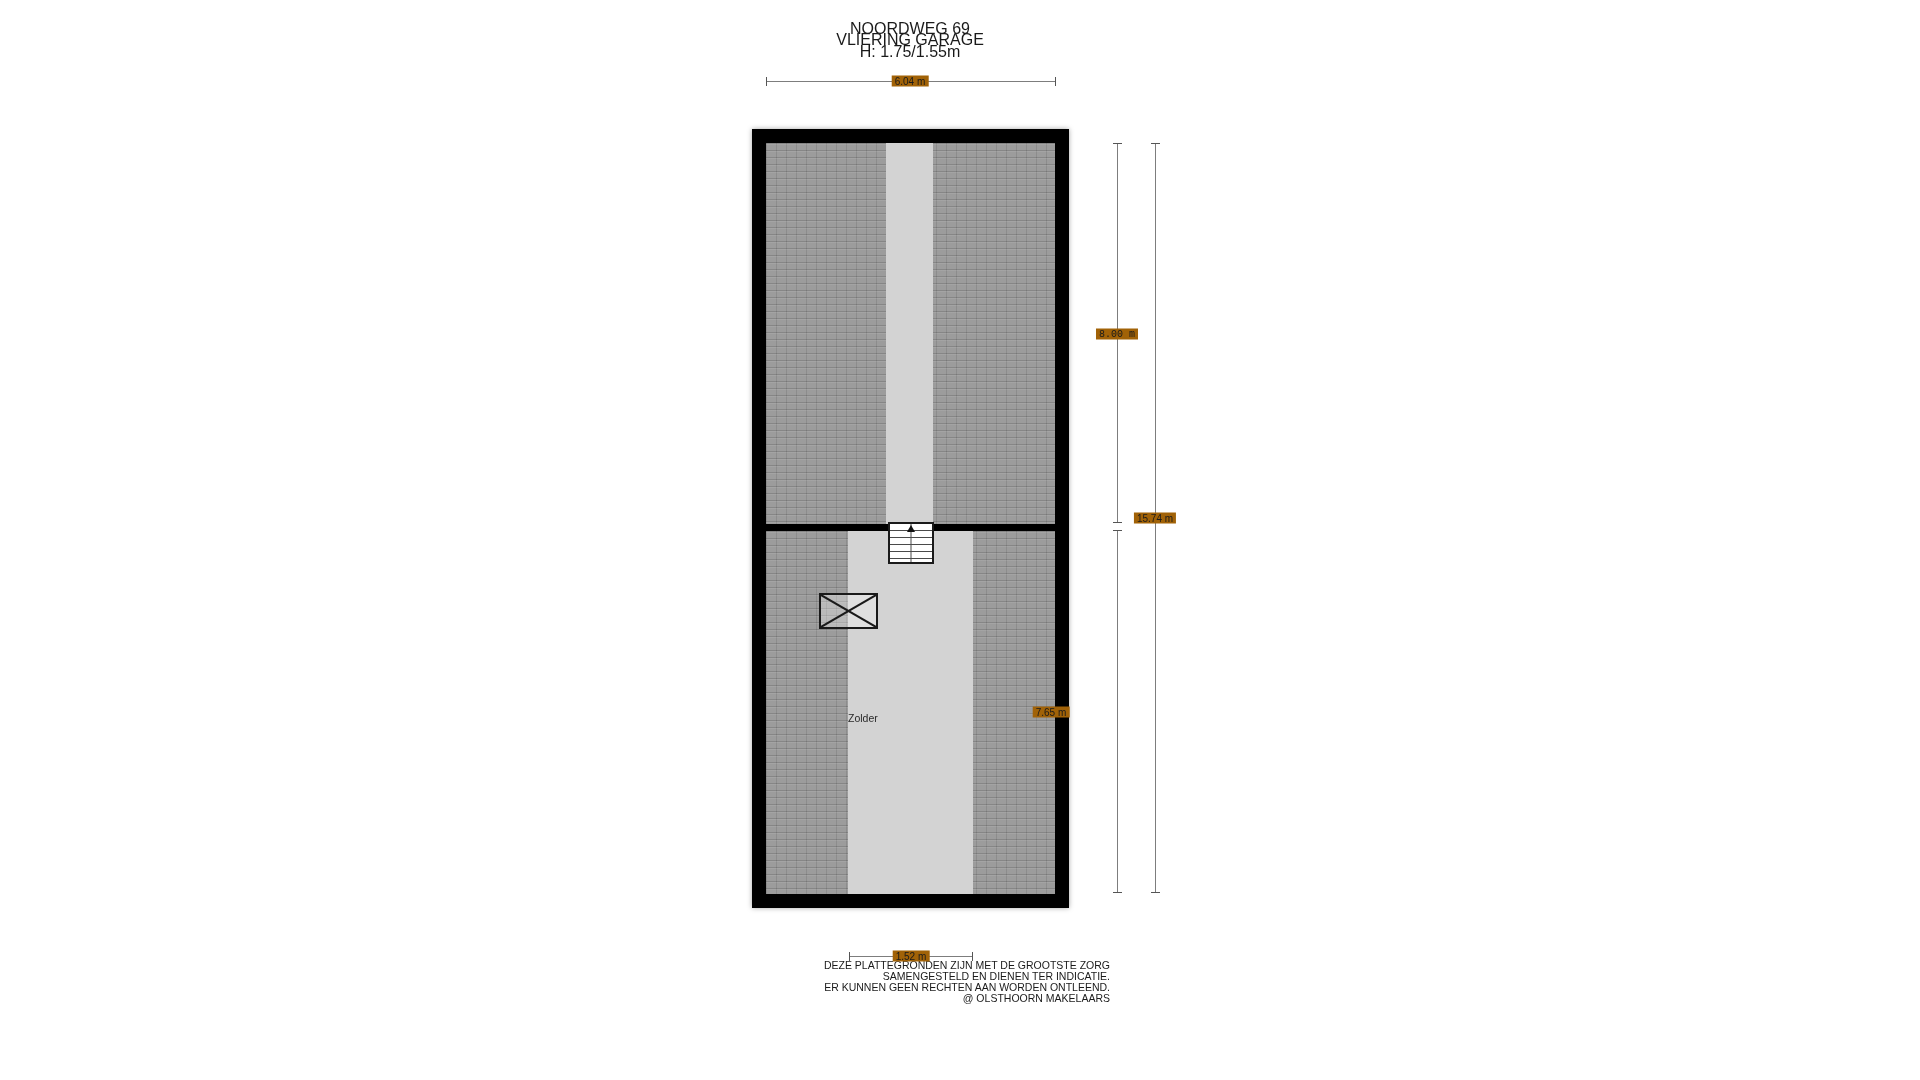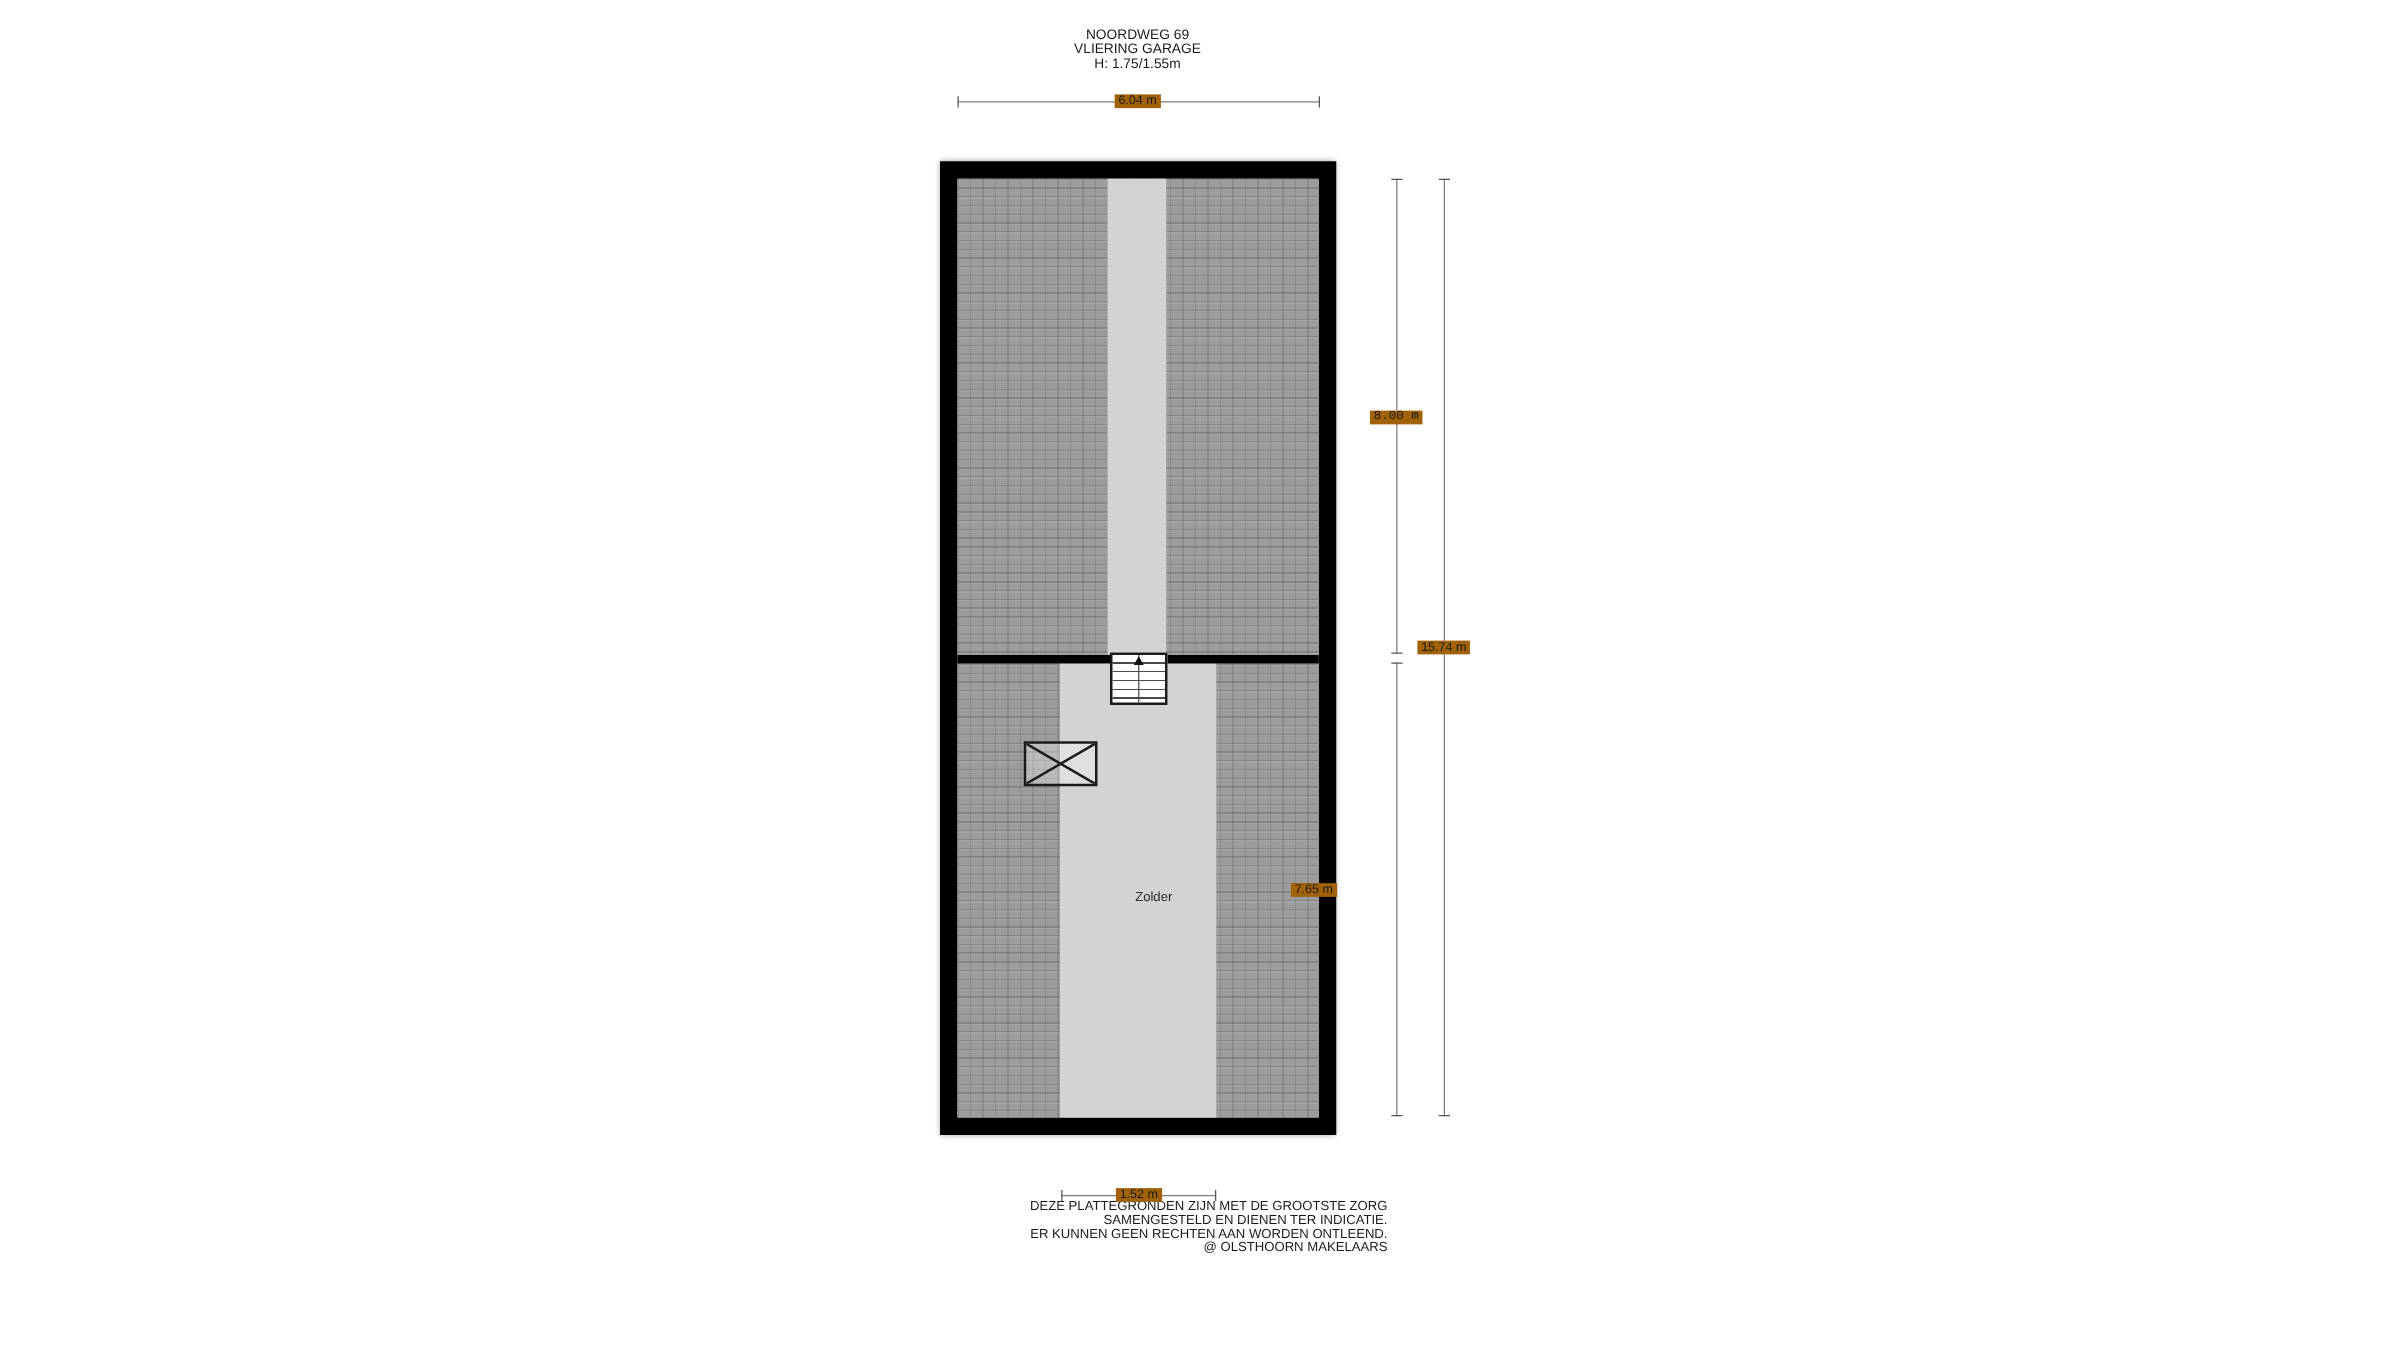--- a/index.html
+++ b/index.html
@@ -10,21 +10,21 @@
     --tick:#555555;
     --text:#1a1a1a;
     --symbol_border:#1a1a1a;
   }
   *{margin:0;padding:0;box-sizing:border-box;}
   html,body{width:1920px;height:1080px;background:#ffffff;overflow:hidden;
     font-family:"Liberation Sans", sans-serif;color:var(--text);}
 
   
   .title-block{position:absolute;left:735px;top:23px;width:350px;text-align:center;
-    font-size:11px;line-height:11.4px;color:var(--text);}
+    font-size:16px;line-height:11.4px;color:var(--text);}
 
   
   .plan{position:absolute;left:752px;top:129px;width:317px;height:779px;
     background:var(--wall);box-shadow:0 0 5px rgba(0,0,0,0.35);}
   .plan-inner{position:absolute;left:14px;top:14px;width:289px;height:751px;background:var(--strip);}
   .hatch{
     background-color:var(--hatch);
     background-image:
       repeating-linear-gradient(to bottom, rgba(0,0,0,0.14) 0 1px, rgba(255,255,255,0.08) 1px 2px, transparent 2px 7px),
       repeating-linear-gradient(to right, rgba(0,0,0,0.10) 0 1px, transparent 1px 10px);
@@ -41,21 +41,21 @@
     background-image:repeating-linear-gradient(to bottom, transparent 0 6px, #4a4a4a 6px 7px);}
   .stairs-centerline{position:absolute;left:50%;top:0;bottom:0;width:1px;background:#4a4a4a;transform:translateX(-0.5px);}
   .stairs-arrow{position:absolute;left:50%;top:1px;width:0;height:0;transform:translateX(-50%);
     border-left:4px solid transparent;border-right:4px solid transparent;border-bottom:7px solid #111;}
 
   
   .skylight{position:absolute;left:53px;top:450px;width:59px;height:36px;
     border:2px solid var(--symbol_border);background:rgba(255,255,255,0.30);z-index:4;}
   .skylight svg{display:block;width:100%;height:100%;}
 
-  .room-label{position:absolute;left:82px;top:569px;width:150px;text-align:center;
+  .room-label{position:absolute;left:82px;top:569px;width:150px;
     font-size:10.5px;color:#2a2a2a;z-index:3;}
 
   
   .hdim{position:absolute;height:1px;background:var(--dim_line);}
   .hdim::before,.hdim::after{content:"";position:absolute;top:-4px;width:1px;height:9px;background:var(--tick);}
   .hdim::before{left:0;}
   .hdim::after{right:0;}
   .vdim{position:absolute;width:1px;background:var(--dim_line);}
   .vdim::before,.vdim::after{content:"";position:absolute;left:-4px;width:9px;height:1px;background:var(--tick);}
   .vdim::before{top:0;}

